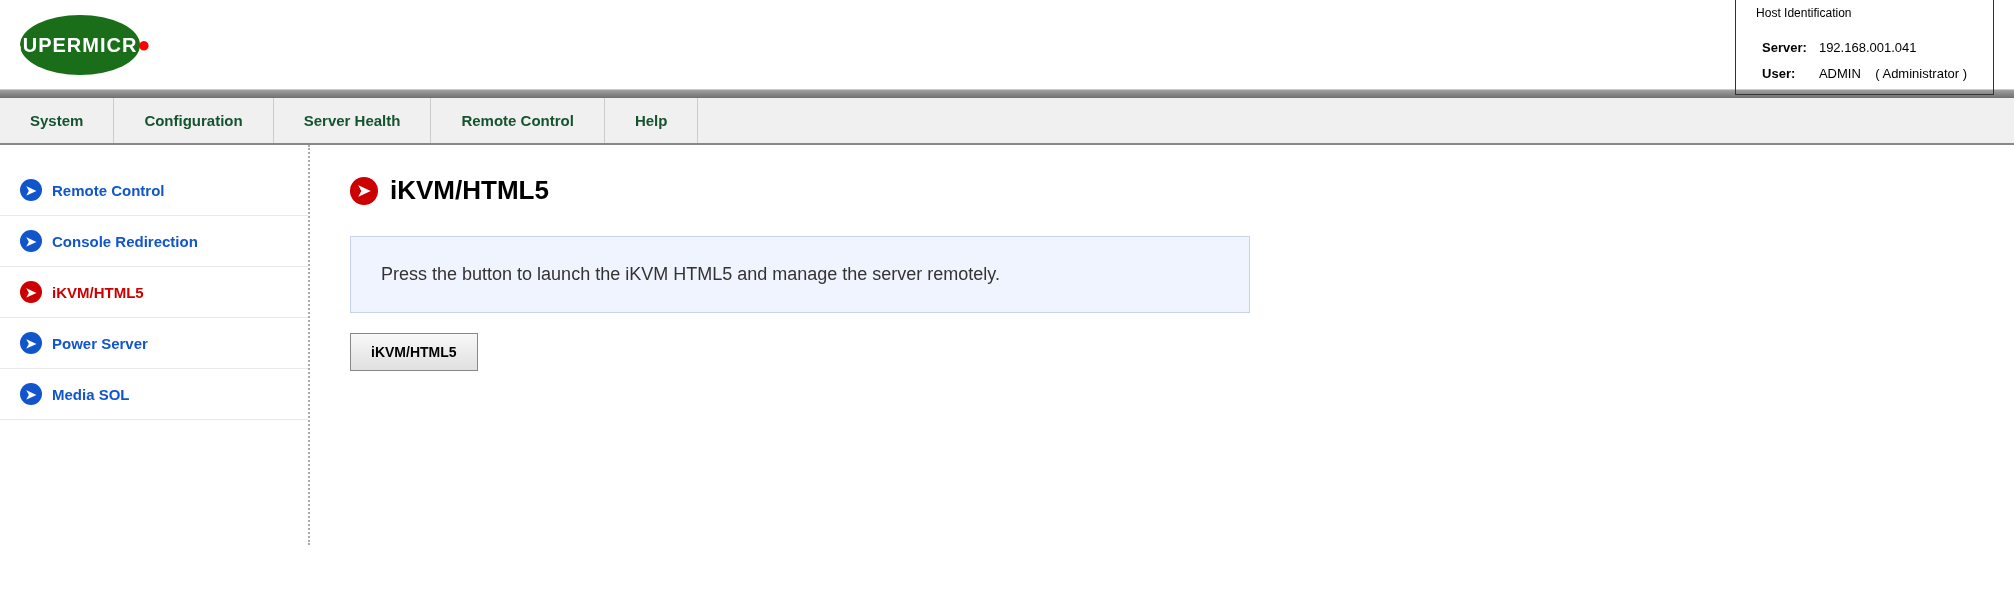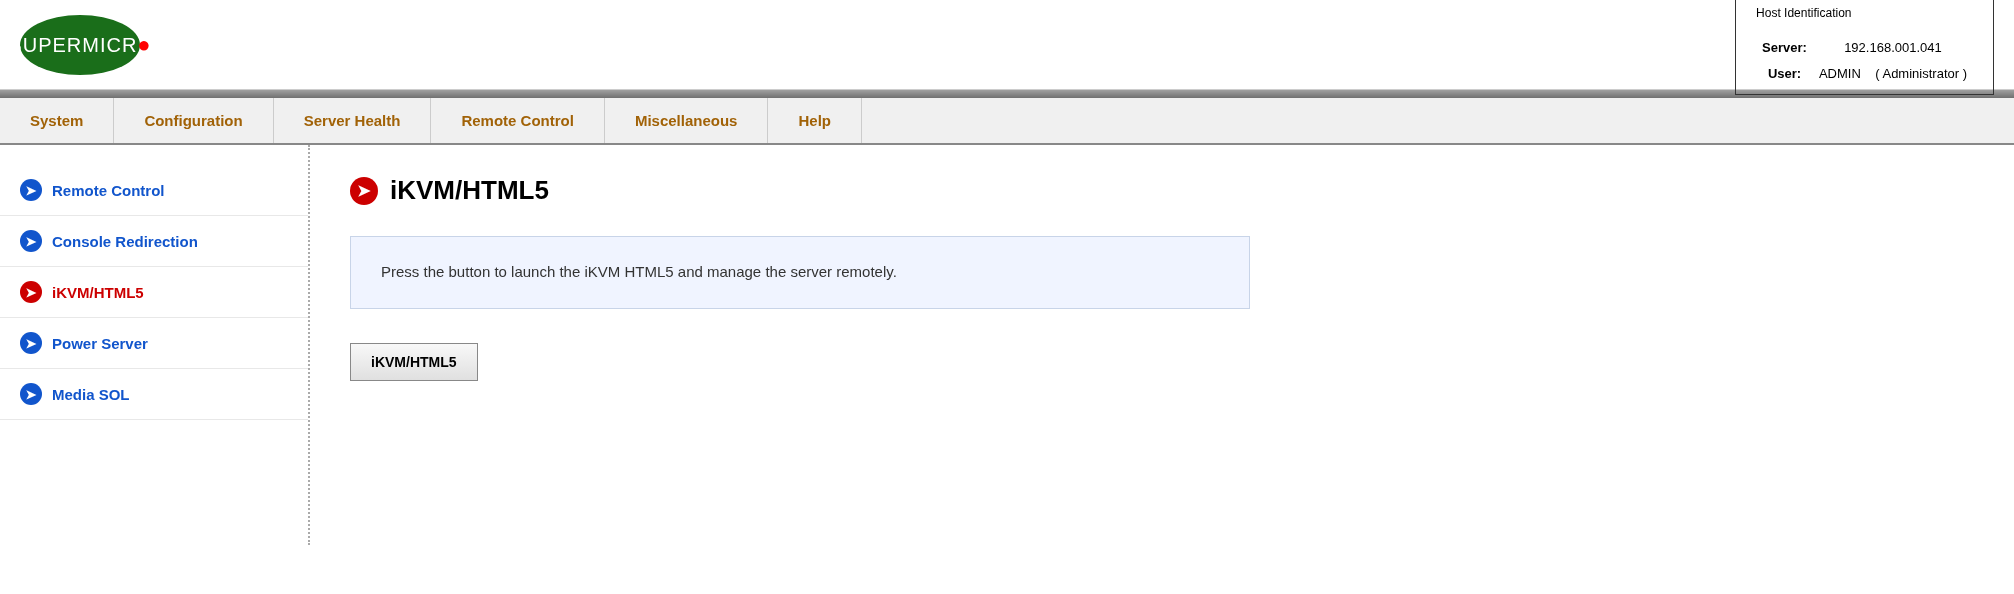--- a/index.html
+++ b/index.html
@@ -26,21 +26,21 @@
       border-radius: 50%;
       display: flex;
       align-items: center;
       justify-content: center;
       position: relative;
       overflow: visible;
     }
     .logo-text {
       color: #fff;
       font-size: 20px;
-      font-weight: normal;
+      font-weight: bold;
       letter-spacing: 1px;
     }
     .logo-dot {
       color: #ff0000;
       font-size: 22px;
     }
     .host-identification {
       border: 1px solid #333;
       padding: 8px 20px;
       font-size: 13px;
@@ -48,21 +48,20 @@
     }
     .host-identification .title {
       font-size: 12px;
       margin-bottom: 11px;
     }
     .host-identification table {
       border-collapse: collapse;
     }
     .host-identification td {
       padding: 1px 6px;
-      text-align: center;
     }
     .host-identification .label {
       font-weight: bold;
     }
 
     
     .navbar {
       background: linear-gradient(to bottom, #a0a0a0, #707070);
       height: 8px;
     }
@@ -70,21 +69,21 @@
       display: flex;
       border-bottom: 2px solid #888;
       background: #f0f0f0;
     }
     .nav-item {
       padding: 14px 30px;
       font-weight: bold;
       font-size: 15px;
       cursor: pointer;
       border-right: 1px solid #ccc;
-      color: #a16207;
+      color: #14532d;
       white-space: nowrap;
     }
 
     
     .main-layout {
       display: flex;
       min-height: 400px;
     }
 
     
@@ -157,23 +156,23 @@
     }
     .page-title .title-icon span {
       color: white;
       font-size: 16px;
       font-weight: bold;
     }
     .info-box {
       background: #f0f4ff;
       border: 1px solid #c8d4e8;
       padding: 24px 30px;
-      margin-bottom: 34px;
+      margin-bottom: 20px;
       max-width: 900px;
-      font-size: 15px;
+      font-size: 18px;
       color: #333;
       line-height: 1.5;
     }
     .launch-button {
       border: 1px solid #888;
       background: linear-gradient(to bottom, #f8f8f8, #e0e0e0);
       padding: 10px 20px;
       font-size: 14px;
       font-weight: bold;
       cursor: pointer;
@@ -210,21 +209,20 @@
   </div>
 </div>
 
 <div class="navbar"></div>
 
 <div class="nav-menu">
   <div class="nav-item">System</div>
   <div class="nav-item">Configuration</div>
   <div class="nav-item">Server Health</div>
   <div class="nav-item">Remote Control</div>
-  <div class="nav-item">Miscellaneous</div>
   <div class="nav-item">Help</div>
 </div>
 
 <div class="main-layout">
 
   <div class="sidebar">
     <div class="sidebar-item">
       <div class="arrow-icon blue">
           <span>➤</span>
         </div>

